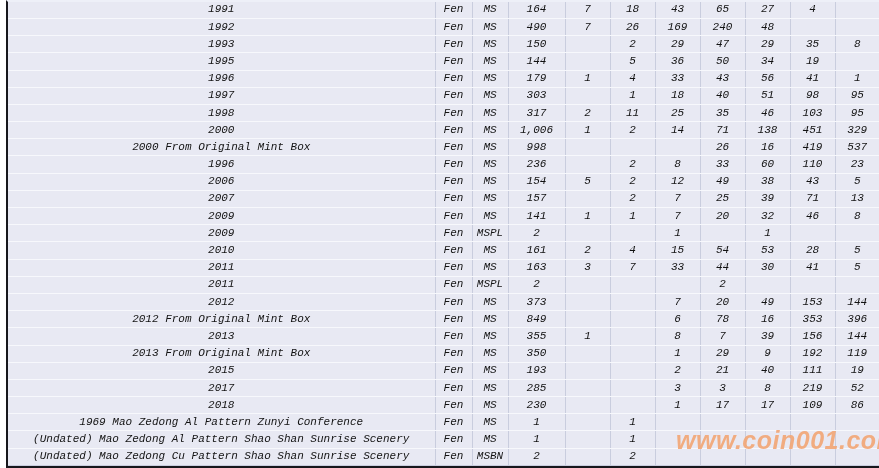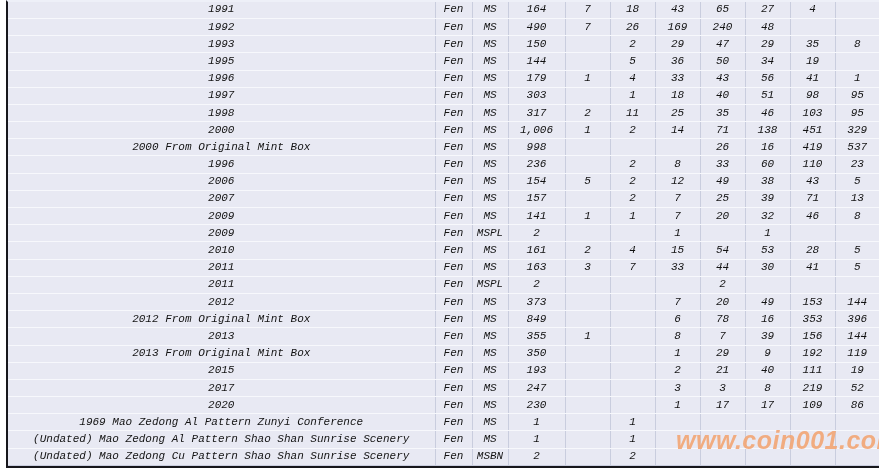--- a/index.html
+++ b/index.html
@@ -368,31 +368,31 @@
             <td>2</td>
             <td>21</td>
             <td>40</td>
             <td>111</td>
             <td>19</td>
           </tr>
           <tr>
             <td>2017</td>
             <td>Fen</td>
             <td>MS</td>
-            <td>247</td>
+            <td>285</td>
             <td></td>
             <td></td>
             <td>3</td>
             <td>3</td>
             <td>8</td>
             <td>219</td>
             <td>52</td>
           </tr>
           <tr>
-            <td>2020</td>
+            <td>2018</td>
             <td>Fen</td>
             <td>MS</td>
             <td>230</td>
             <td></td>
             <td></td>
             <td>1</td>
             <td>17</td>
             <td>17</td>
             <td>109</td>
             <td>86</td>

